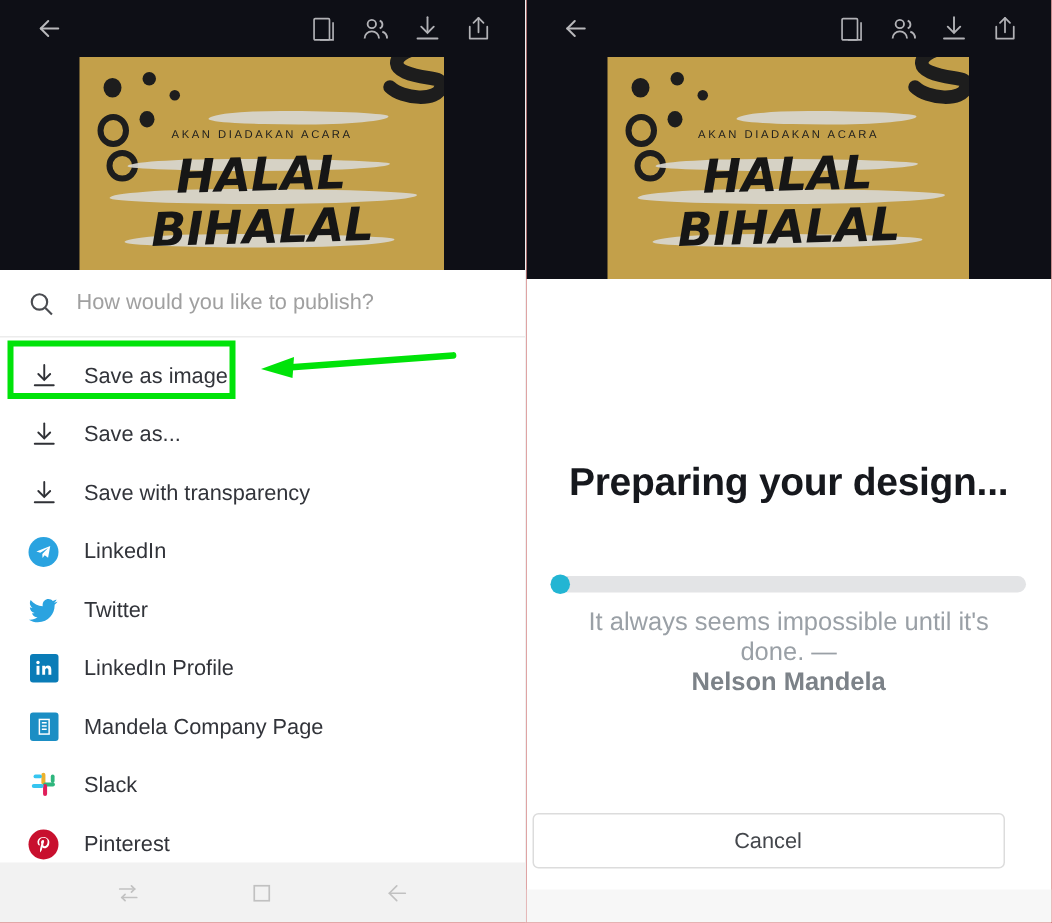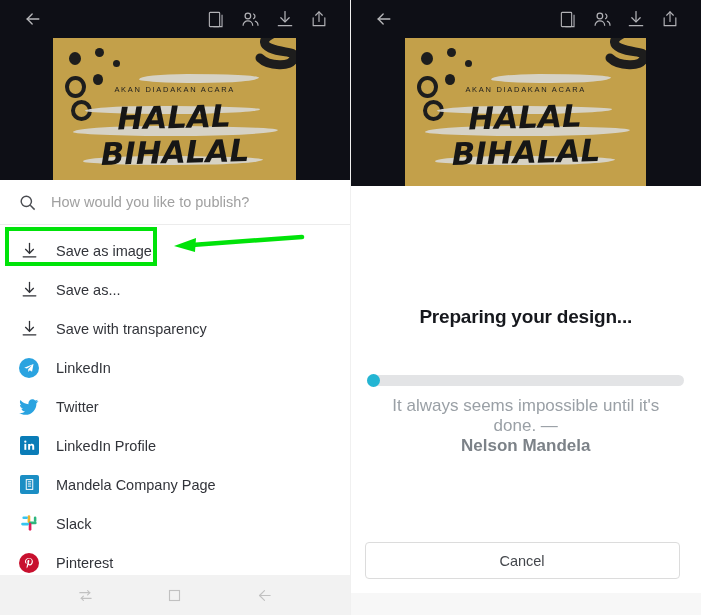--- a/index.html
+++ b/index.html
@@ -206,21 +206,21 @@
   
   .rp-body {
     height: 429px;
     background: #ffffff;
     display: flex;
     flex-direction: column;
     align-items: center;
     position: relative;
   }
   .rp-title {
-    font-size: 19px;
+    font-size: 26px;
     font-weight: bold;
     color: #16181d;
     margin-top: 120px;
     letter-spacing: -0.2px;
     font-family: "Liberation Sans", sans-serif;
   }
   .progress-track {
     width: 317px;
     height: 11px;
     background: #e3e4e6;
@@ -246,21 +246,21 @@
     line-height: 20px;
     font-family: "Liberation Sans", sans-serif;
   }
   .quote-author {
     display: block;
     font-weight: bold;
     color: #7c8288;
   }
   .cancel-btn {
     position: absolute;
-    left: 14px;
+    left: 4px;
     bottom: 36px;
     width: 315px;
     height: 37px;
     border: 1px solid #dcdcdc;
     border-radius: 4px;
     background: #fff;
     display: flex;
     align-items: center;
     justify-content: center;
     font-size: 14.5px;

